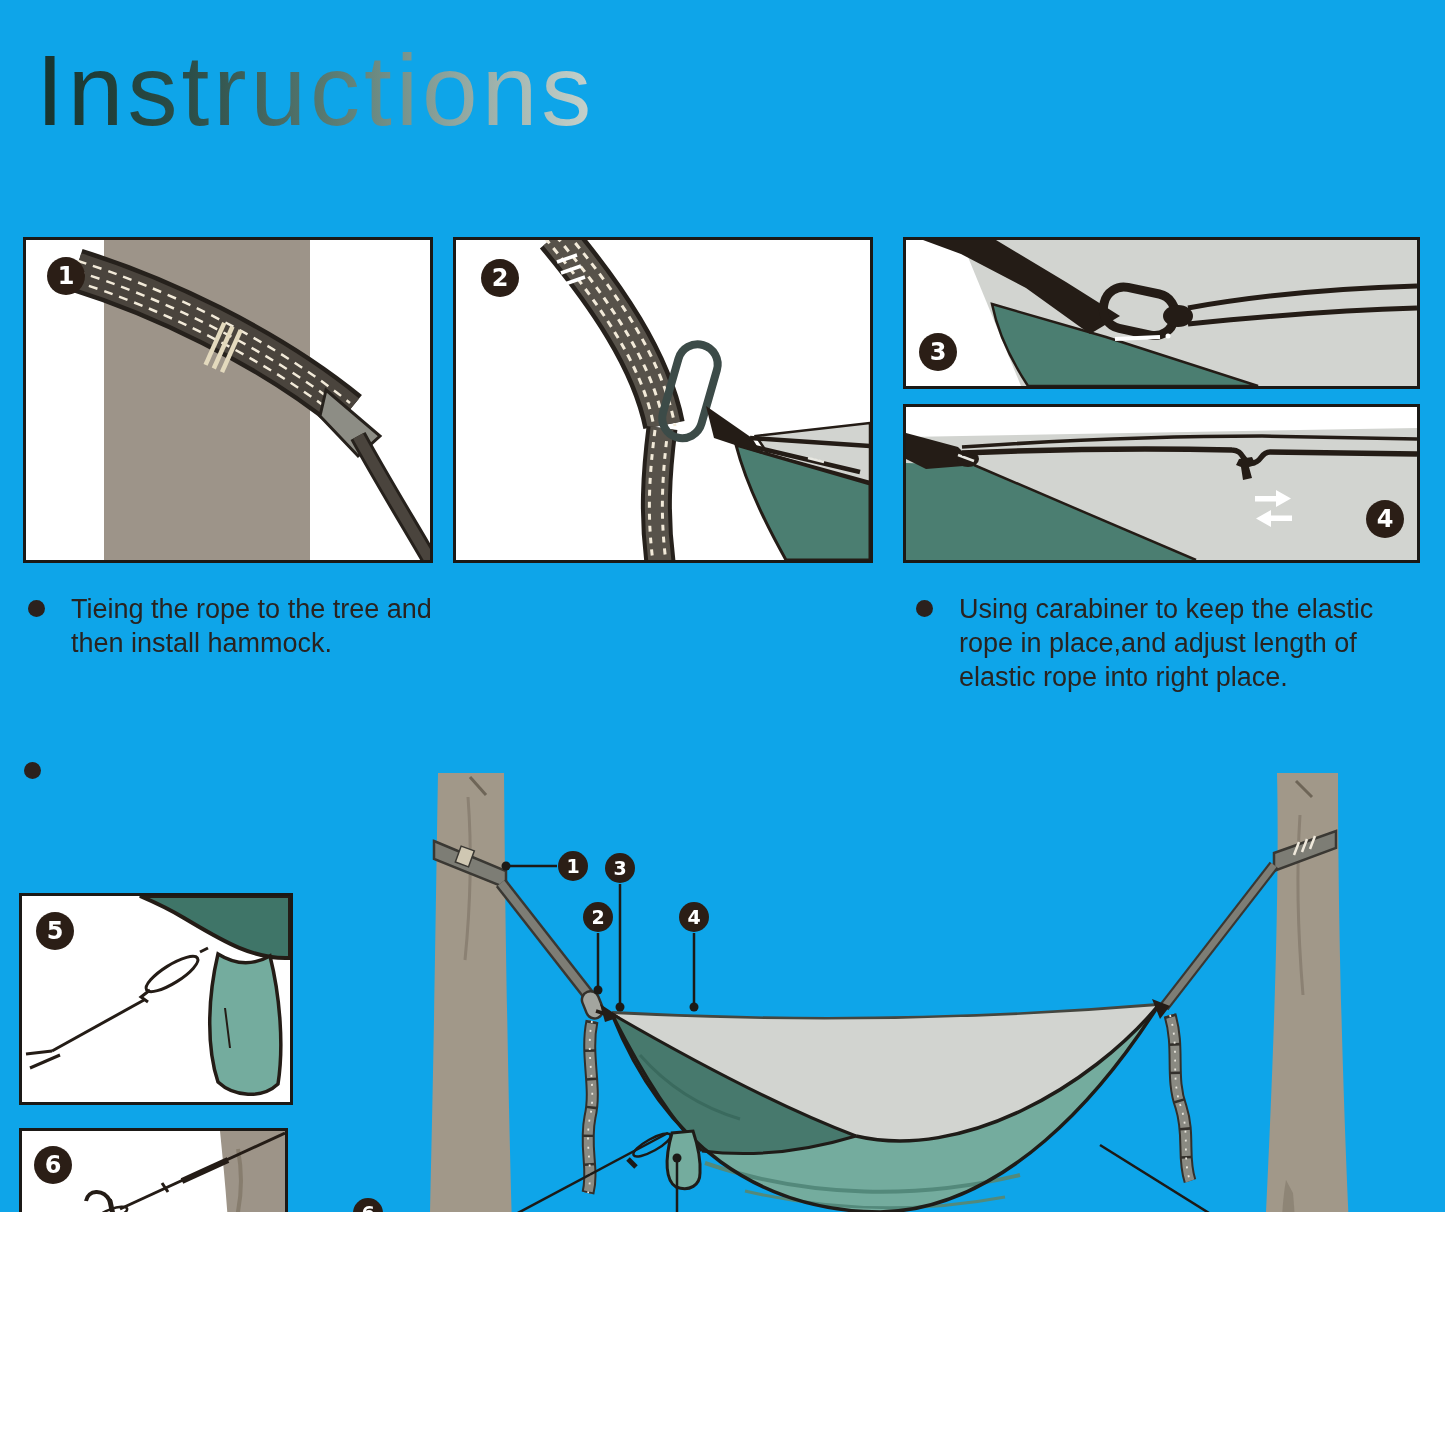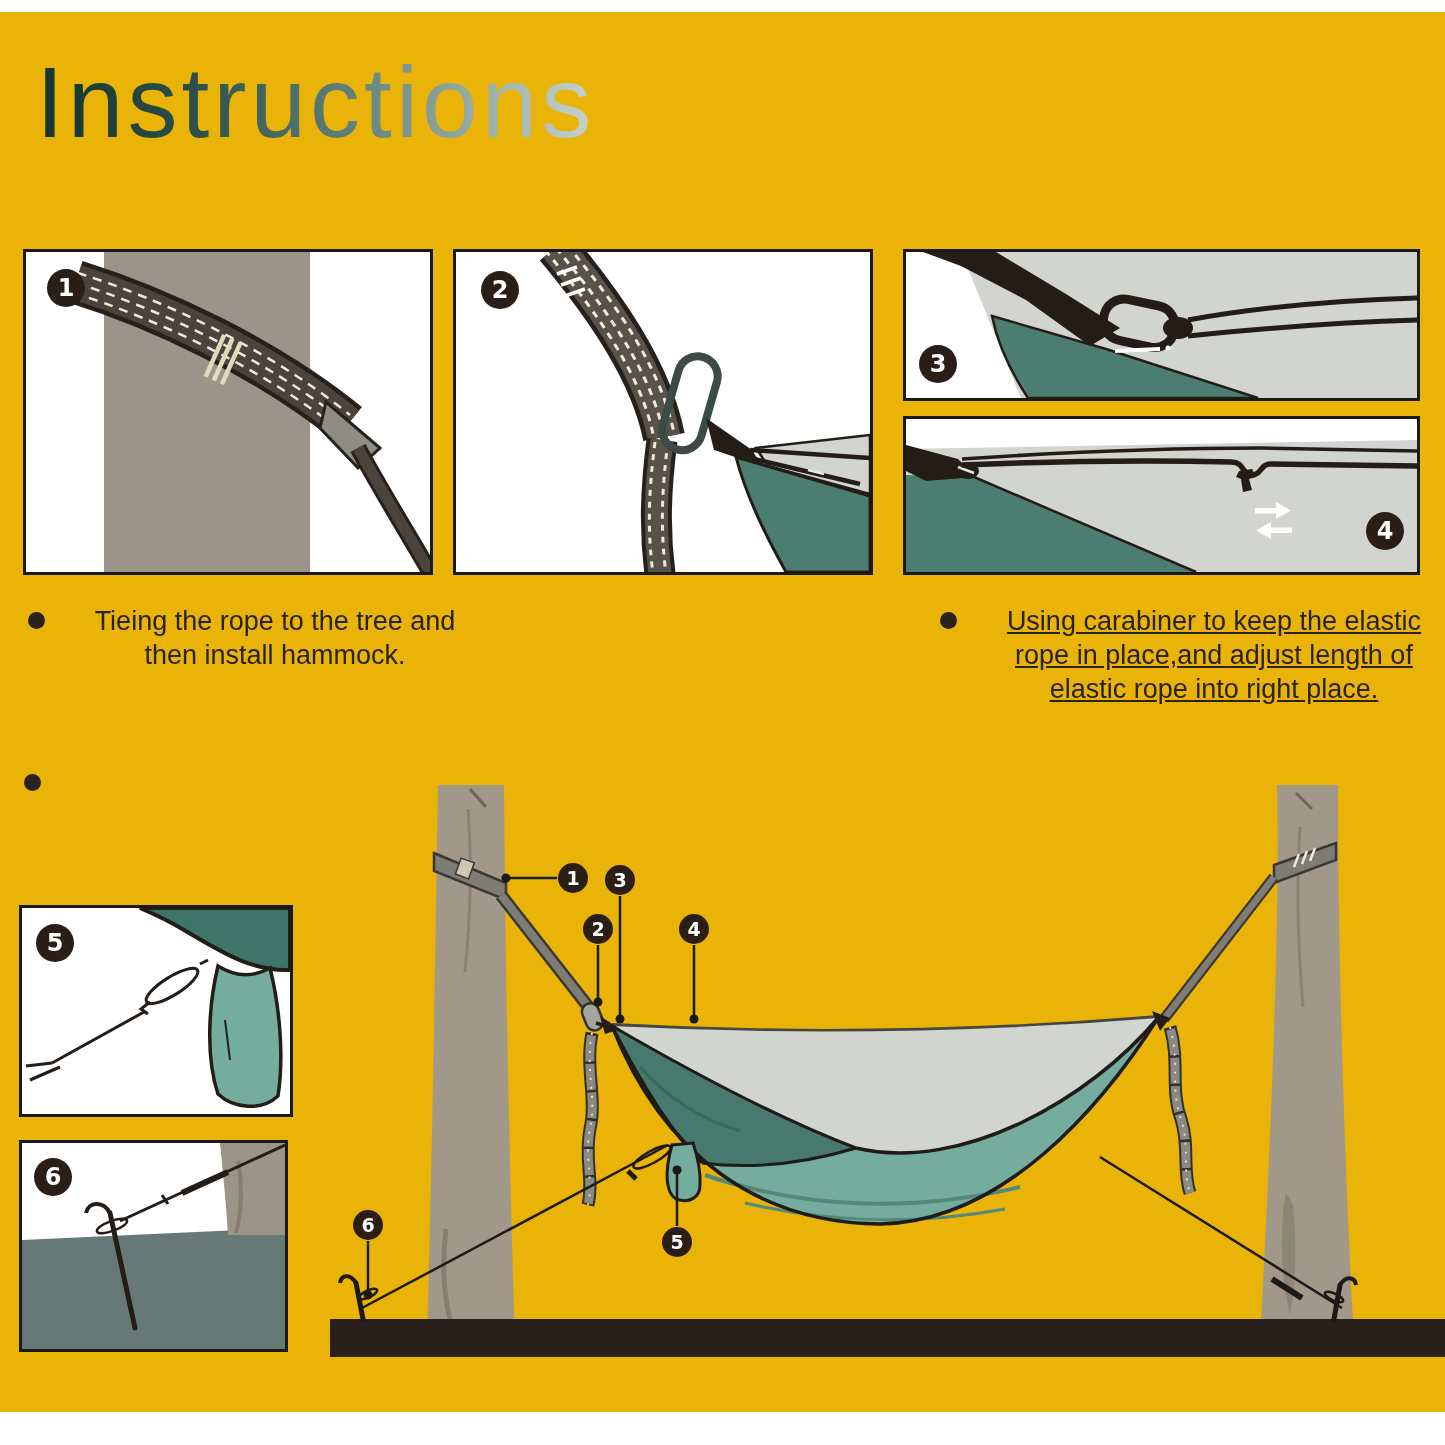--- a/index.html
+++ b/index.html
@@ -1,18 +1,18 @@
 <!DOCTYPE html>
 <html><head>
 <meta charset="utf-8">
 <style>
   html,body{margin:0;padding:0;background:#ffffff;}
   #canvas{
-    position:relative;width:1445px;height:1400px;background:#eab308;overflow:hidden;
-    font-family:"Liberation Sans", sans-serif;color:#292320;margin-top:12px;
+    position:relative;width:1445px;height:1212px;background:#0ea5e9;overflow:hidden;
+    font-family:"Liberation Sans", sans-serif;color:#292320;
   }
   .abs{position:absolute;}
   
   #title{
     left:36px;top:38px;
     font-size:100px;line-height:1.05;letter-spacing:4px;font-weight:400;
     background:linear-gradient(90deg,#17332e 0%,#2c4f49 28%,#5d7f77 55%,#8fa69f 75%,#c6d2cd 100%);
     -webkit-background-clip:text;background-clip:text;color:transparent;
     white-space:nowrap;
   }
@@ -23,22 +23,22 @@
   .panel svg{display:block;width:100%;height:100%;}
   .badge{
     position:absolute;background:#2b1e16;color:#ffffff;border-radius:50%;
     display:flex;align-items:center;justify-content:center;
     font-family:"DejaVu Sans", sans-serif;font-weight:bold;z-index:6;
   }
   .badge.panel-badge{width:38px;height:38px;font-size:24px;}
   .badge.diagram-badge{width:30px;height:30px;font-size:19px;}
   
   .bullet{
-    position:absolute;display:flex;gap:37px;align-items:flex-start;
-    font-size:27px;line-height:34px;color:#292320;text-align:center;
+    position:absolute;display:flex;gap:26px;align-items:flex-start;
+    font-size:27px;line-height:34px;color:#292320;
   }
   .bullet .dot{
     flex:0 0 auto;width:17px;height:17px;border-radius:50%;background:#2b211d;margin-top:8px;
   }
   #main-illustration{left:0;top:755px;width:1445px;height:610px;z-index:1;}
   .panel{z-index:3;}
   .bullet{z-index:4;}
 </style>
 </head>
 <body>
@@ -264,21 +264,21 @@
       <ellipse cx="90" cy="83" rx="16" ry="5" fill="none" stroke="#241c16" stroke-width="2.5" transform="rotate(-20 90 83)"></ellipse>
     </svg>
     <div class="badge panel-badge" style="left:12px;top:15px;">6</div>
   </div>
 
   <div class="bullet" style="left:28px;top:592px;width:440px;">
     <span class="dot"></span>
     <span>Tieing the rope to the tree and then install hammock.</span>
   </div>
 
-  <div class="bullet" style="left:940px;top:592px;width:494px;text-decoration:underline;">
+  <div class="bullet" style="left:916px;top:592px;width:494px;">
     <span class="dot"></span>
     <span>Using carabiner to keep the elastic rope in place,and adjust length of elastic rope into right place.</span>
   </div>
 
   <div class="bullet" style="left:24px;top:754px;width:280px;">
     <span class="dot"></span>
   </div>
 
 </div>
 

